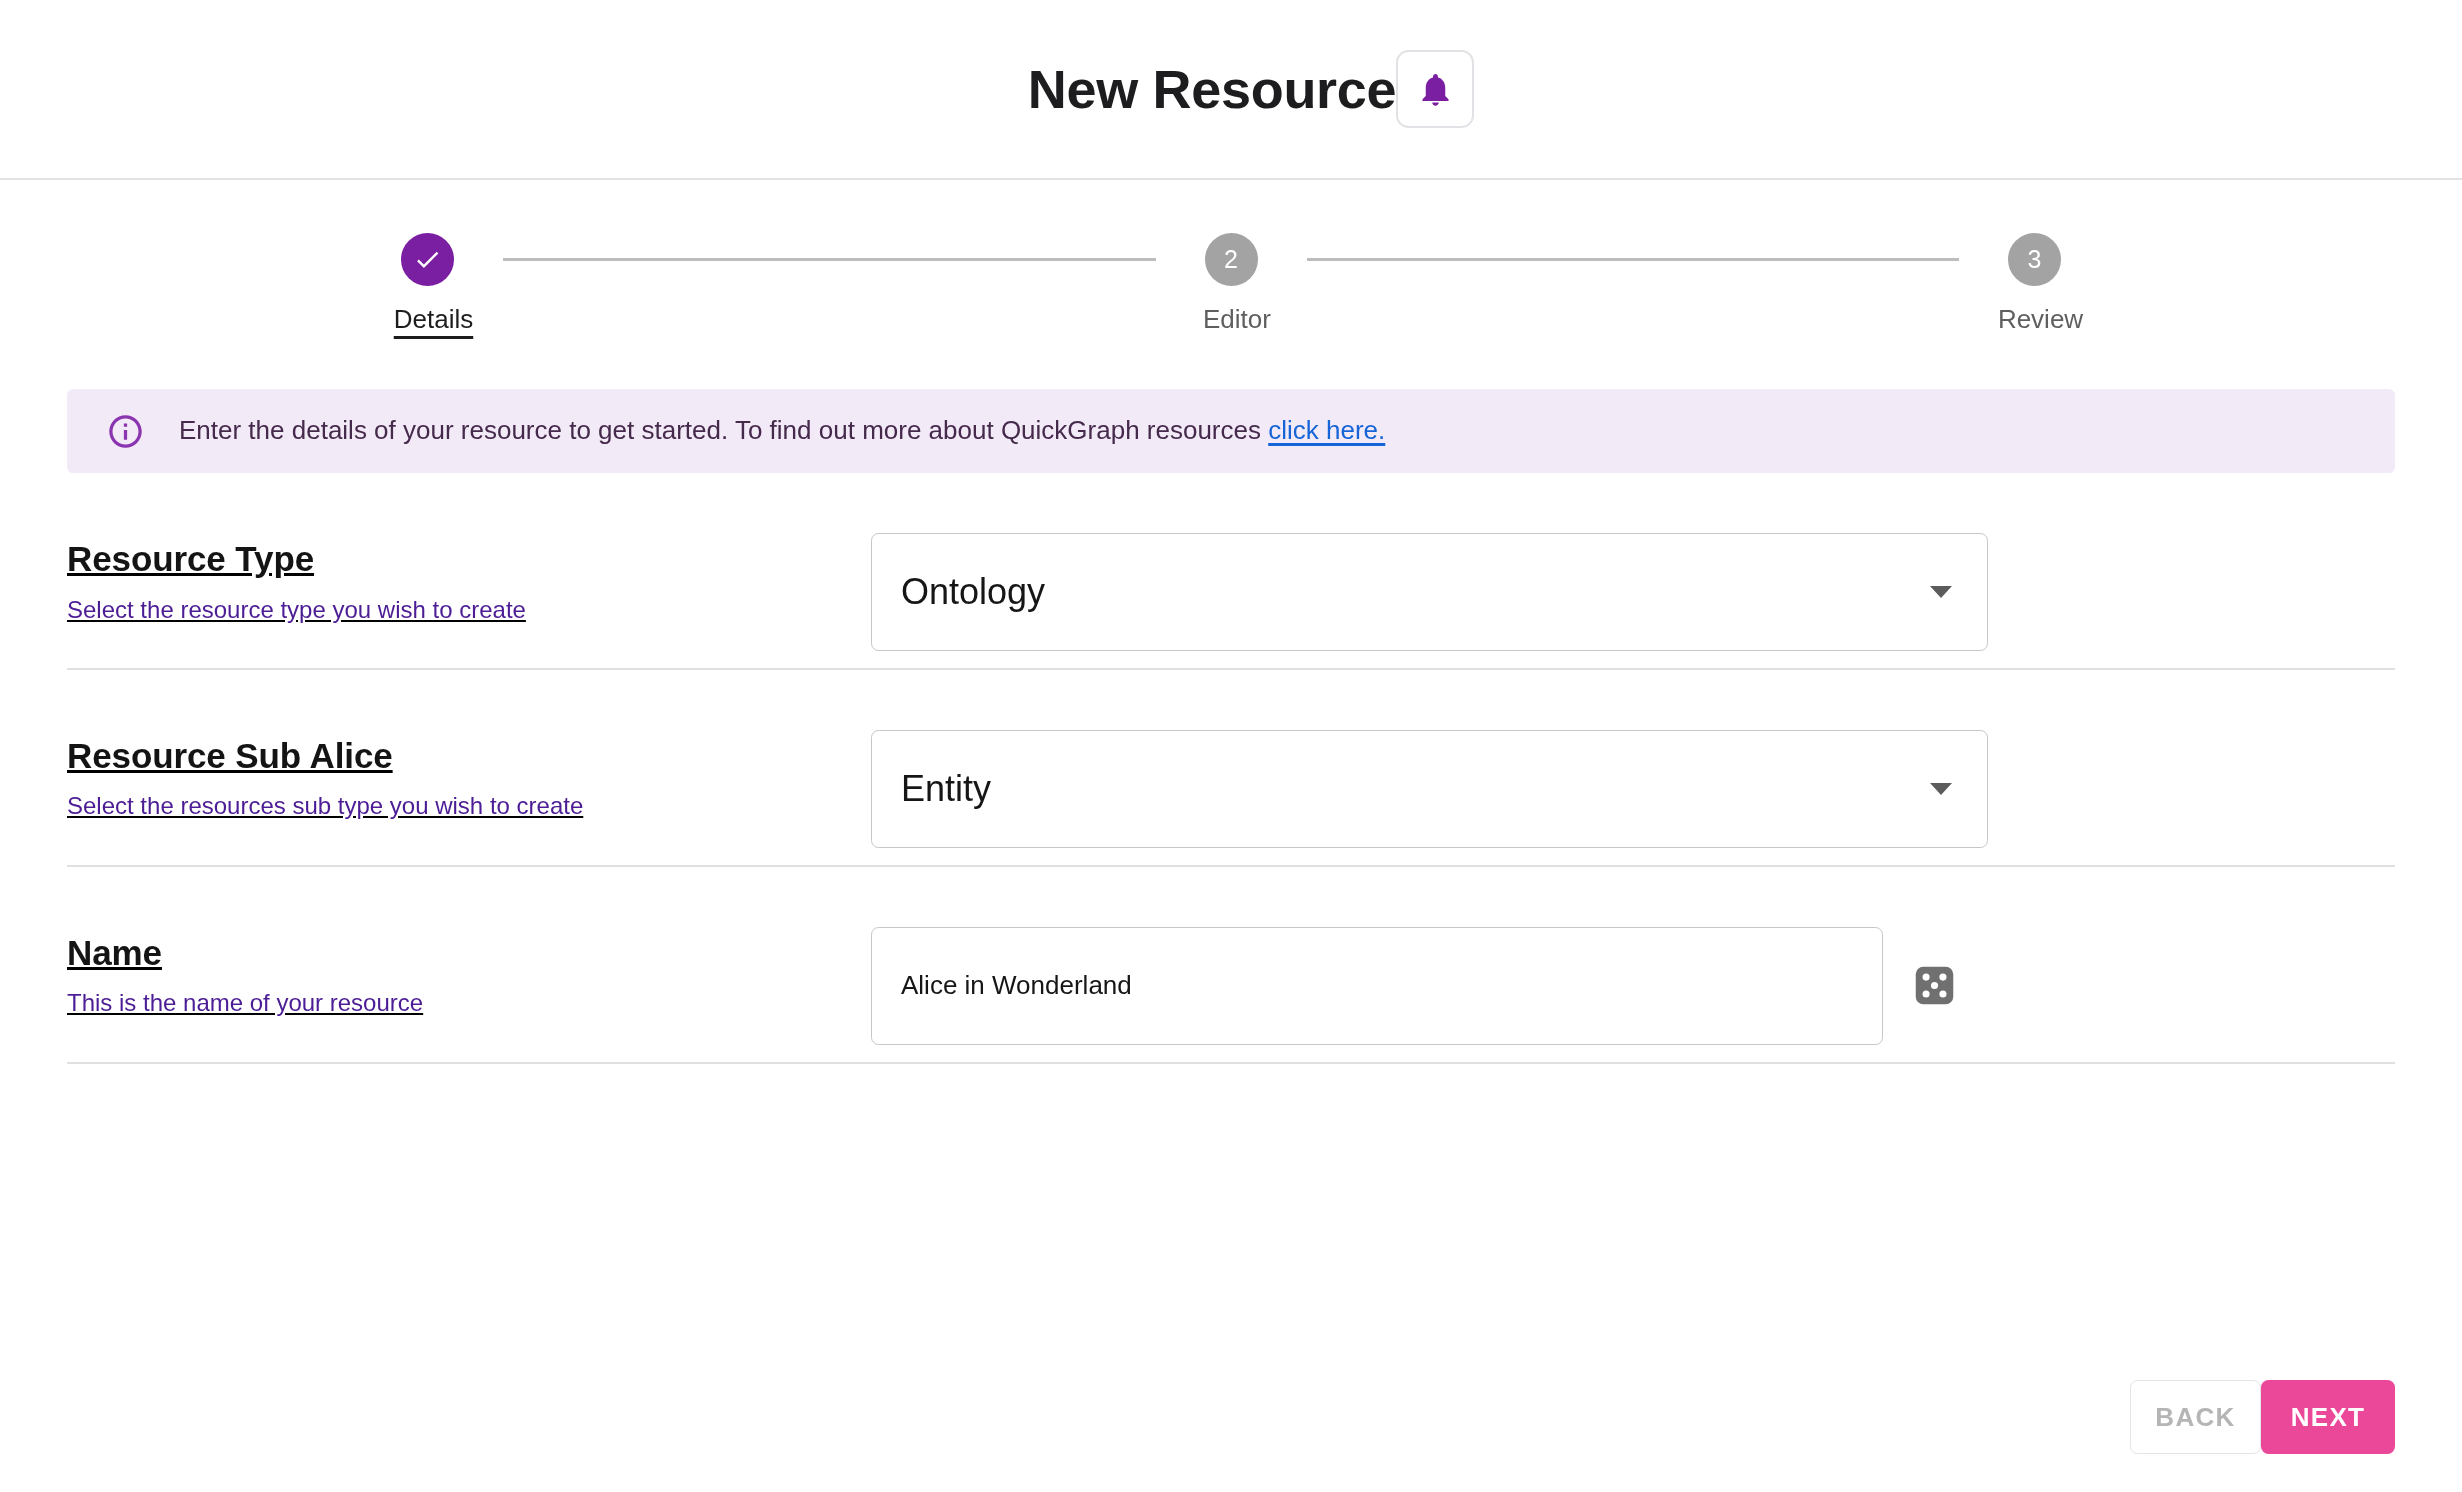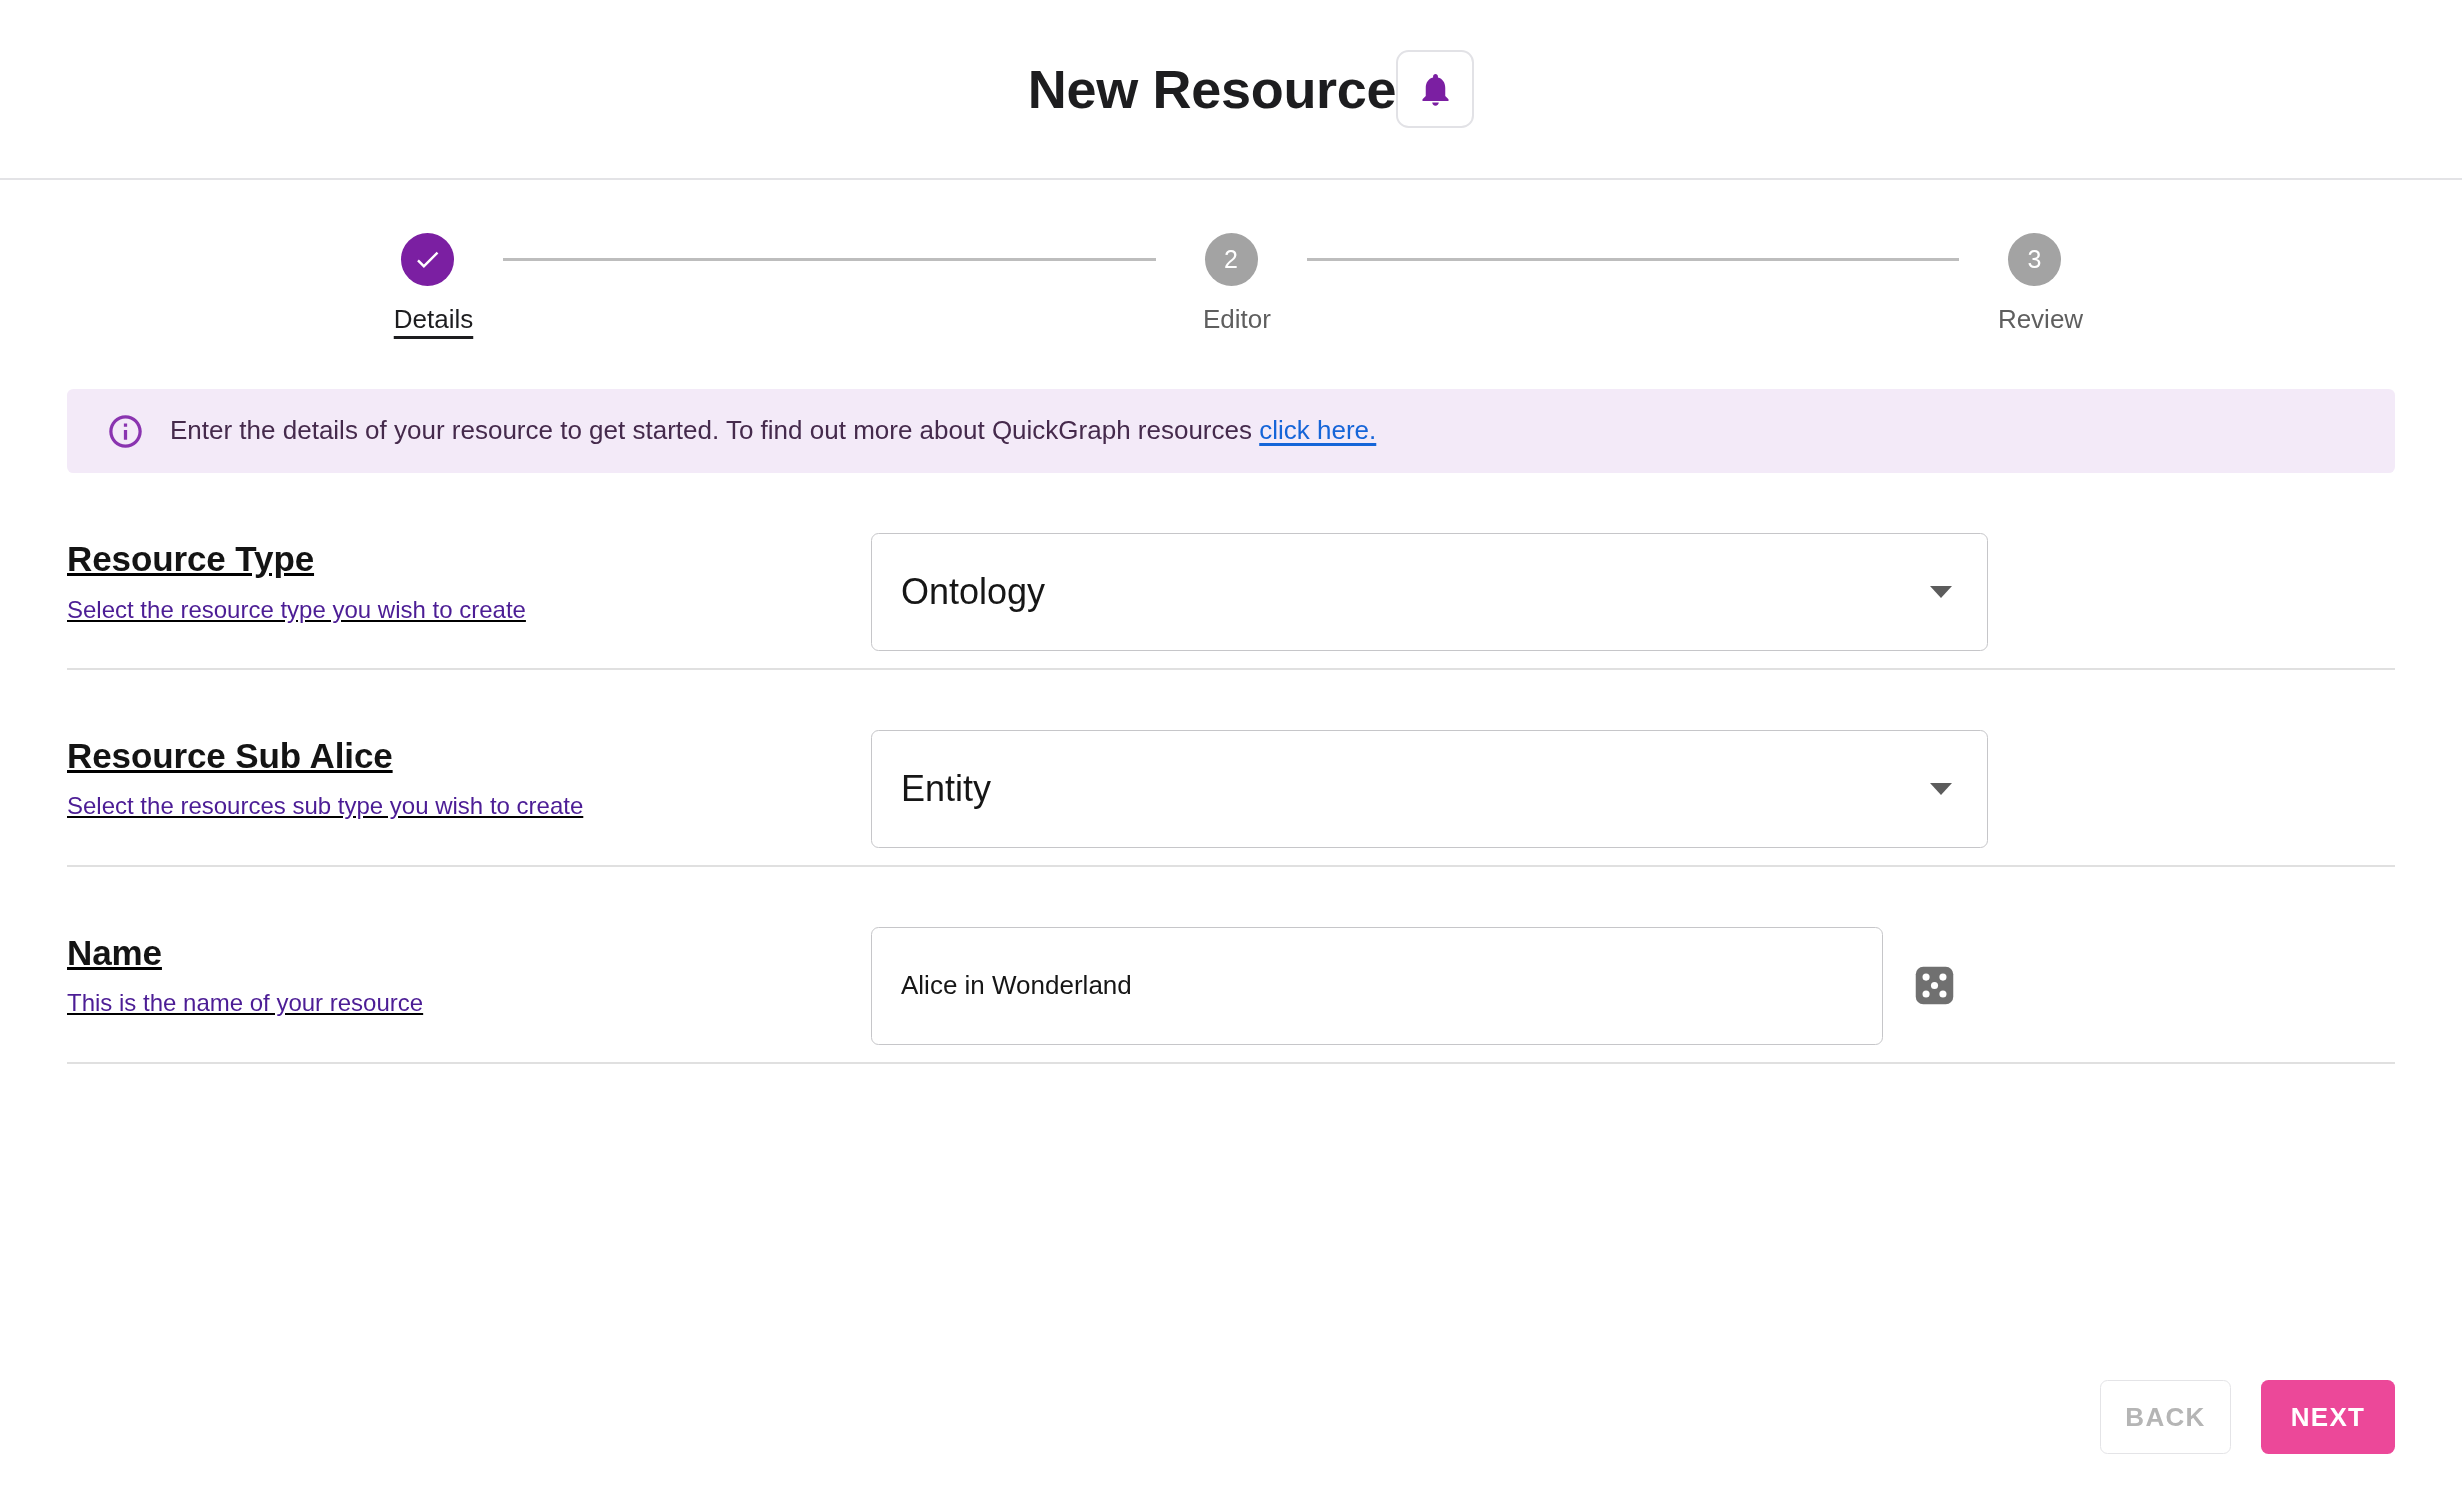--- a/index.html
+++ b/index.html
@@ -110,21 +110,21 @@
 
   
   .banner {
     margin: 57px 67px 0 67px;
     background: #f3eaf8;
     border-radius: 6.3px;
     min-height: 84px;
     display: flex;
     align-items: center;
     padding: 12px 39px;
-    gap: 25px;
+    gap: 34px;
   }
   .banner-icon { width: 39px; height: 39px; flex: 0 0 auto; }
   .banner-icon svg { width: 39px; height: 39px; display: block; }
   .banner-text {
     font-size: 26px;
     color: #452a4c;
     line-height: 1.35;
   }
   .banner-link {
     color: #1565d8;
@@ -226,21 +226,20 @@
   }
   .dice-button svg { width: 45px; height: 45px; display: block; }
 
   
   .footer {
     position: absolute;
     right: 67px;
     bottom: 39px;
     display: flex;
     align-items: center;
-    gap: 30px;
   }
 
   .btn {
     font-size: 26px;
     font-weight: 600;
     letter-spacing: 1.3px;
     border-radius: 7.5px;
     cursor: pointer;
     font-family: "Liberation Sans", sans-serif;
     line-height: 1;

